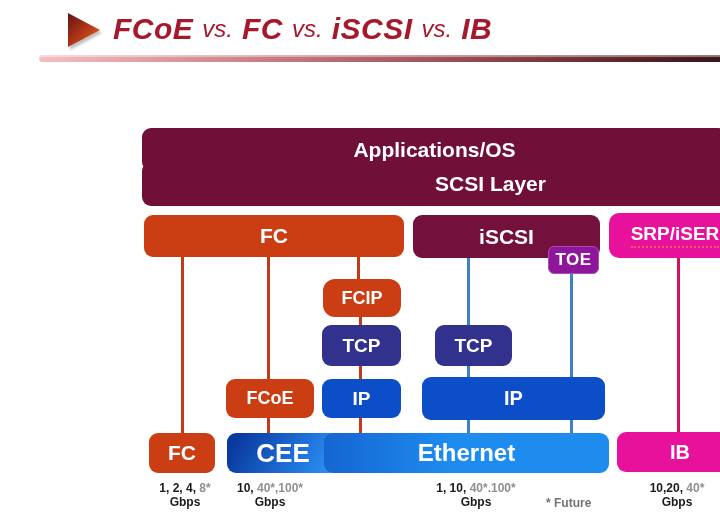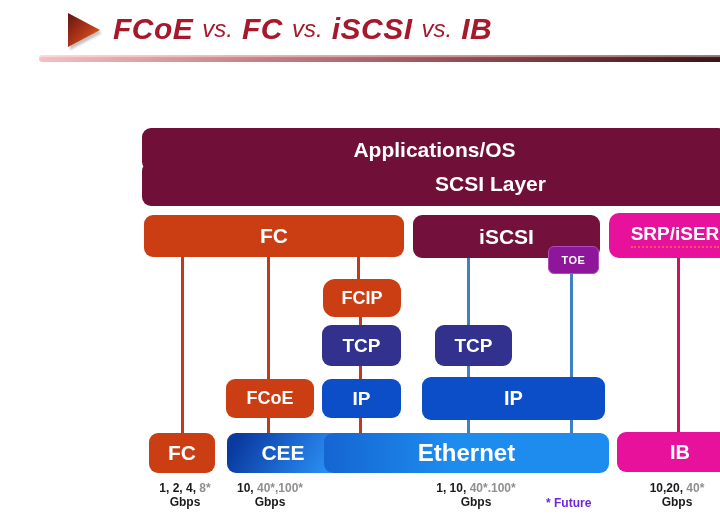--- a/index.html
+++ b/index.html
@@ -22,32 +22,32 @@
   }
   
   .bx{
     position:absolute;border-radius:9px;color:#fff;font-weight:bold;
     display:flex;align-items:center;justify-content:center;text-align:center;
   }
   .b-apps   {left:103px;top:128px;width:585px;height:43px;background:#701038;font-size:21px;}
   .b-scsi   {left:103px;top:162px;width:697px;height:44px;background:#701038;font-size:21px;}
   .b-fcbar  {left:105px;top:215px;width:260px;height:42px;background:#CB3D13;font-size:21px;}
   .b-iscsibar{left:374px;top:215px;width:187px;height:43px;background:#73103C;font-size:21px;z-index:1;}
-  .b-toe    {left:509px;top:246px;width:49px;height:26px;background:#8E169A;font-size:11px;border-radius:6px;
+  .b-toe    {left:509px;top:246px;width:49px;height:26px;background:#8E169A;font-size:17px;border-radius:6px;
              border:1px solid #AD4BBA;z-index:2;letter-spacing:.5px;}
   .b-srp    {left:570px;top:213px;width:132px;height:45px;background:#E8119B;font-size:19px;border-radius:10px;align-items:center;}
   .srp-label{border-bottom:2px dotted rgba(255,96,96,.9);padding-bottom:1px;}
   .b-fcip   {left:284px;top:279px;width:78px;height:38px;background:#CB3D13;font-size:18px;border-radius:12px;}
   .b-tcp1   {left:283px;top:325px;width:79px;height:41px;background:#32318E;font-size:19px;}
   .b-tcp2   {left:396px;top:325px;width:77px;height:41px;background:#32318E;font-size:19px;}
   .b-fcoe   {left:187px;top:379px;width:88px;height:39px;background:#CB3D13;font-size:18px;}
   .b-ip1    {left:283px;top:379px;width:79px;height:39px;background:#0C4EC8;font-size:19px;}
   .b-ip2    {left:383px;top:377px;width:183px;height:43px;background:#0C4EC8;font-size:20px;}
   .b-fc2    {left:110px;top:433px;width:66px;height:40px;background:#CB3D13;font-size:21px;}
-  .b-cee    {left:188px;top:433px;width:112px;height:40px;font-size:21px;
+  .b-cee    {left:188px;top:433px;width:112px;height:40px;font-size:26px;
              background:linear-gradient(120deg,#0A3A9E 10%,#1E6FD8 60%,#2E96F5 98%);}
   .b-eth    {left:285px;top:433px;width:285px;height:40px;font-size:24px;
              background:linear-gradient(to right,#1565D2,#1E8CEF 45%);}
   .b-ib     {left:578px;top:432px;width:126px;height:40px;background:#E8119B;font-size:20px;}
   
   .ln{position:absolute;width:3px;}
   .ln-o{background:#C03A1C;}
   .ln-b{background:#3F7FC4;}
   .ln-c{background:#CC1260;}
   .l1 {left:142px;top:257px;height:176px;}
@@ -63,21 +63,21 @@
   .l5 {left:531px;top:272px;height:105px;}
   .l5b{left:531px;top:420px;height:13px;}
   .l6 {left:638px;top:258px;height:174px;}
   
   .speed{position:absolute;text-align:center;font-size:12px;font-weight:bold;color:#1A1A1A;line-height:14px;white-space:nowrap;}
   .speed .gray{color:#8F8F8F;}
   .s-fc {left:98px; top:481px;width:96px;}
   .s-cee{left:183px;top:481px;width:96px;}
   .s-eth{left:370px;top:481px;width:134px;}
   .s-ib {left:582px;top:481px;width:112px;}
-  .footnote{position:absolute;left:507px;top:496px;font-size:12px;font-weight:bold;color:#6d28d9;}
+  .footnote{position:absolute;left:507px;top:496px;font-size:12px;font-weight:bold;color:#737373;}
 </style>
 </head>
 <body>
 
 <div class="stage">
 
   <svg class="bullet" width="36" height="38" viewBox="0 0 36 38">
     <defs>
       <linearGradient id="tg" x1="0" y1="0" x2="1" y2="1">
         <stop offset="0" stop-color="#5E1610"></stop>

